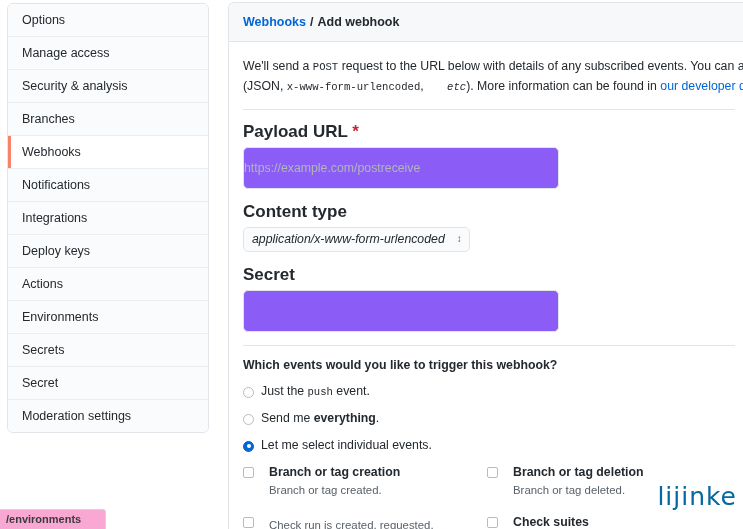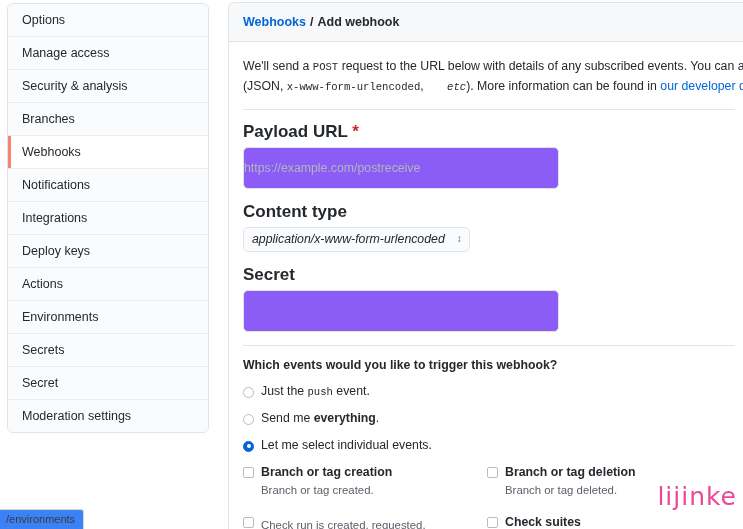--- a/index.html
+++ b/index.html
@@ -214,20 +214,21 @@
   #events-grid {
     margin-top: 5px;
     display: flex;
   }
   .ev-col { width: 236px; }
   .ev-col.right { margin-left: 8px; }
 
   .ev-item {
     display: flex;
     margin-bottom: 16px;
+    gap: 8px;
   }
   .checkbox {
     box-sizing: border-box;
     width: 11px; height: 11px;
     border: 1px solid #b8bcc0;
     border-radius: 2px;
     background: #fff;
     margin: 2px 7px 0 0;
     flex: 0 0 auto;
     cursor: pointer;
@@ -244,41 +245,42 @@
     color: #586069;
     line-height: 1.45;
     margin-top: 2px;
   }
 
   
   #watermark {
     position: absolute;
     right: 6px; bottom: 18px;
     font-size: 25px;
-    color: #ec4899;
+    color: #0369a1;
     letter-spacing: 1px;
     font-family: "DejaVu Sans", sans-serif;
     pointer-events: none;
     user-select: none;
   }
 
   
   #statusbar {
     position: absolute;
     left: 0; bottom: 0;
     max-width: 200px;
-    padding: 3px 8px 4px 6px;
-    background: #3b82f6;
+    padding: 3px 24px 4px 6px;
+    background: #f9a8d4;
     border-top: 1px solid #d6d6d6;
     border-right: 1px solid #d6d6d6;
     border-top-right-radius: 3px;
     font-size: 11px;
     color: #3b3b3b;
     white-space: nowrap;
     overflow: hidden;
+    font-weight: bold;
   }
 </style>
 </head>
 <body>
 
 <div id="page">
 
   <div id="sidebar">
     <div class="side-item"><span>Options</span></div>
     <div class="side-item"><span>Manage access</span></div>

